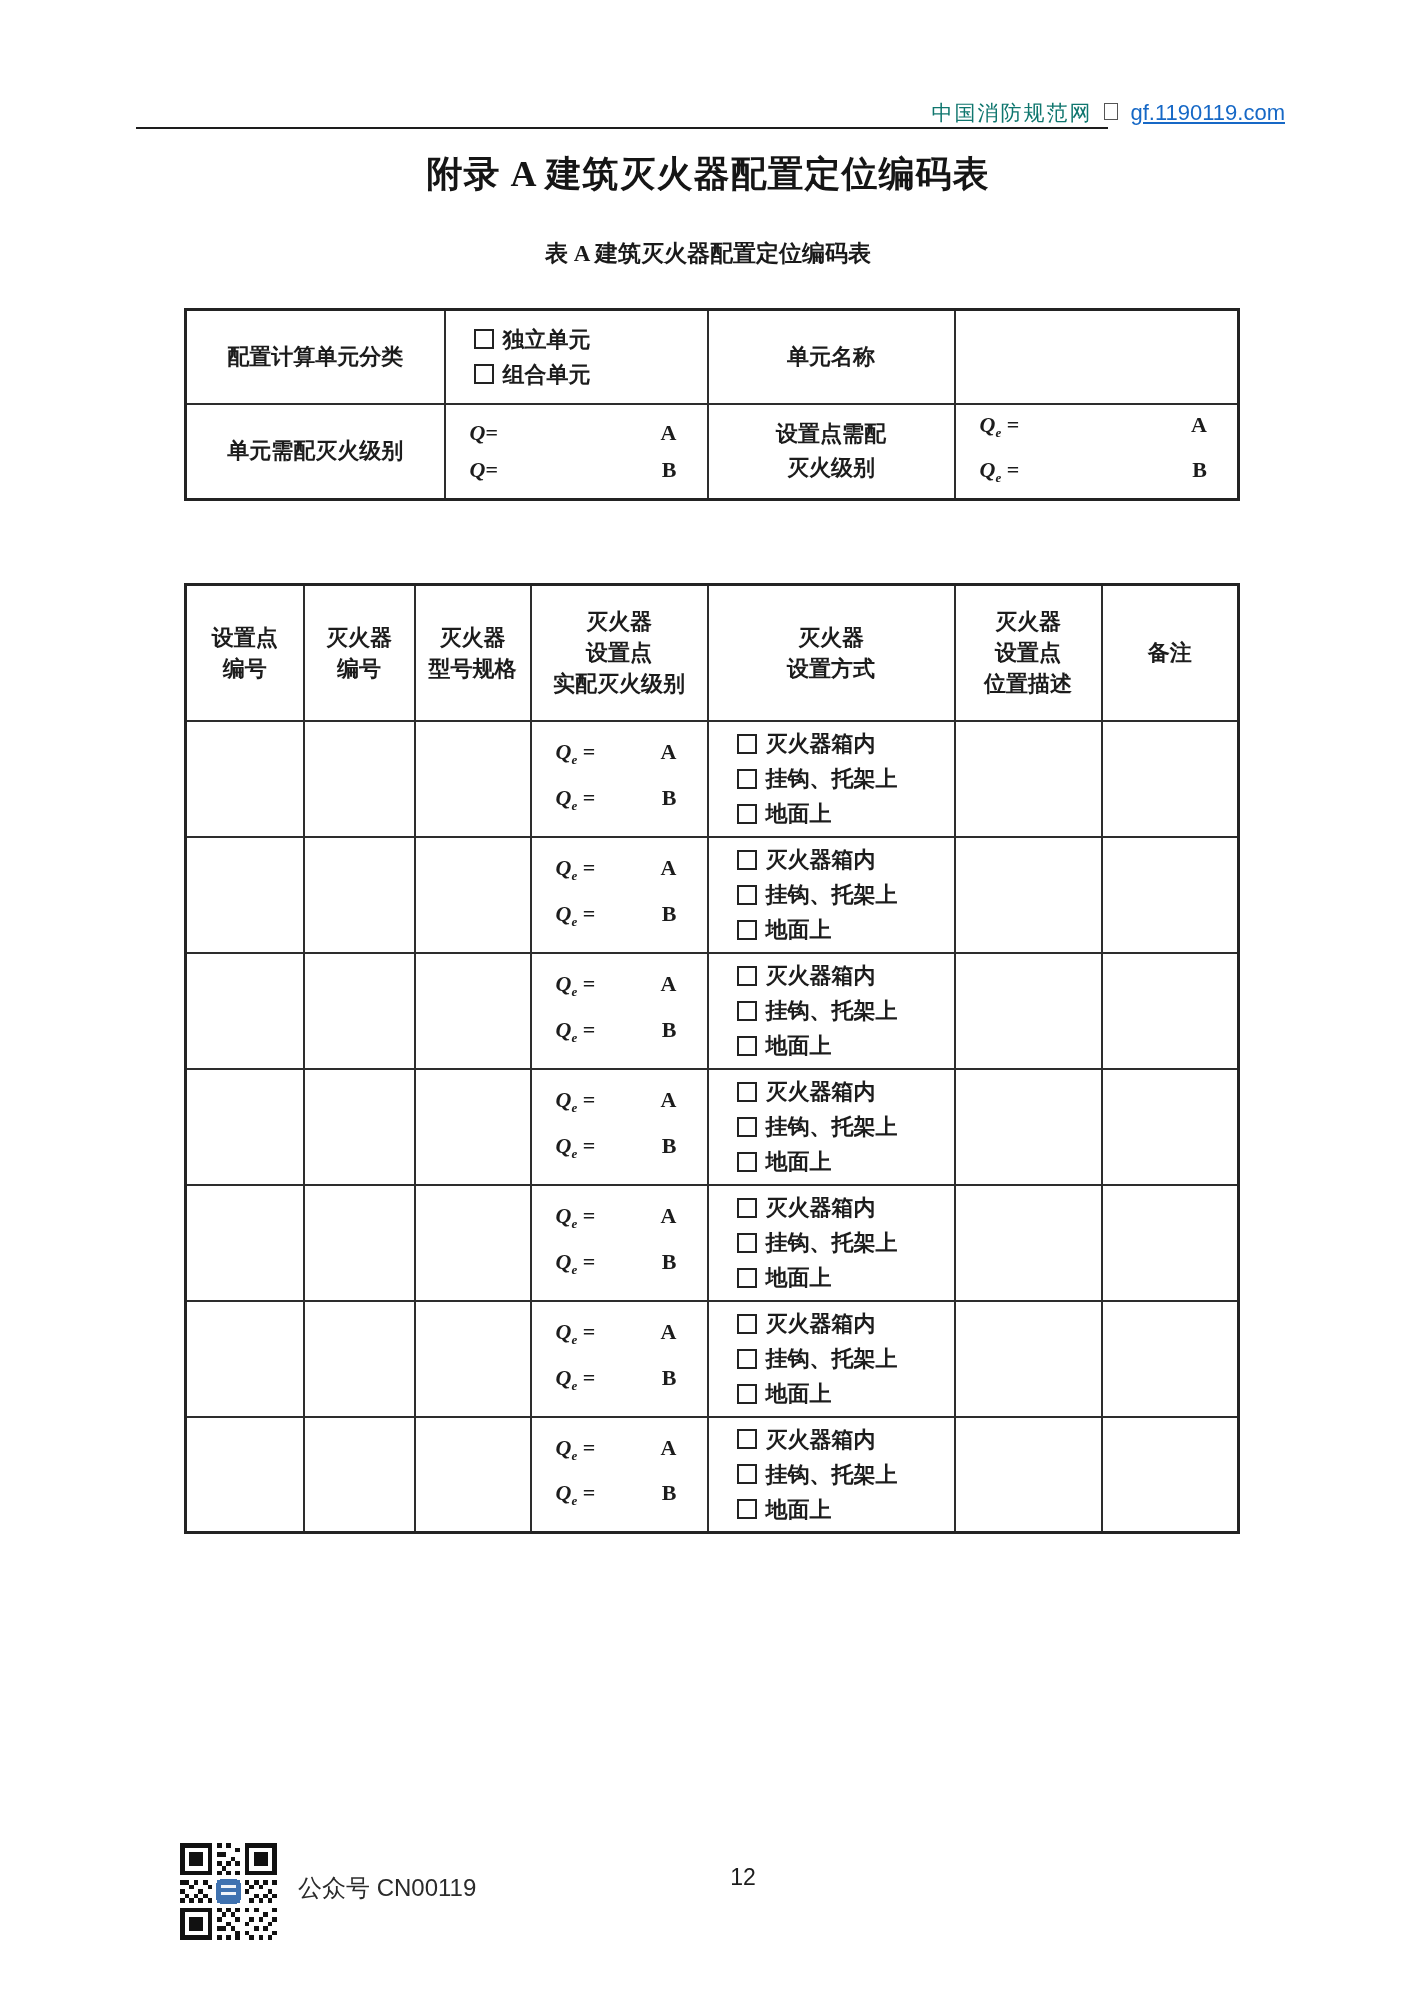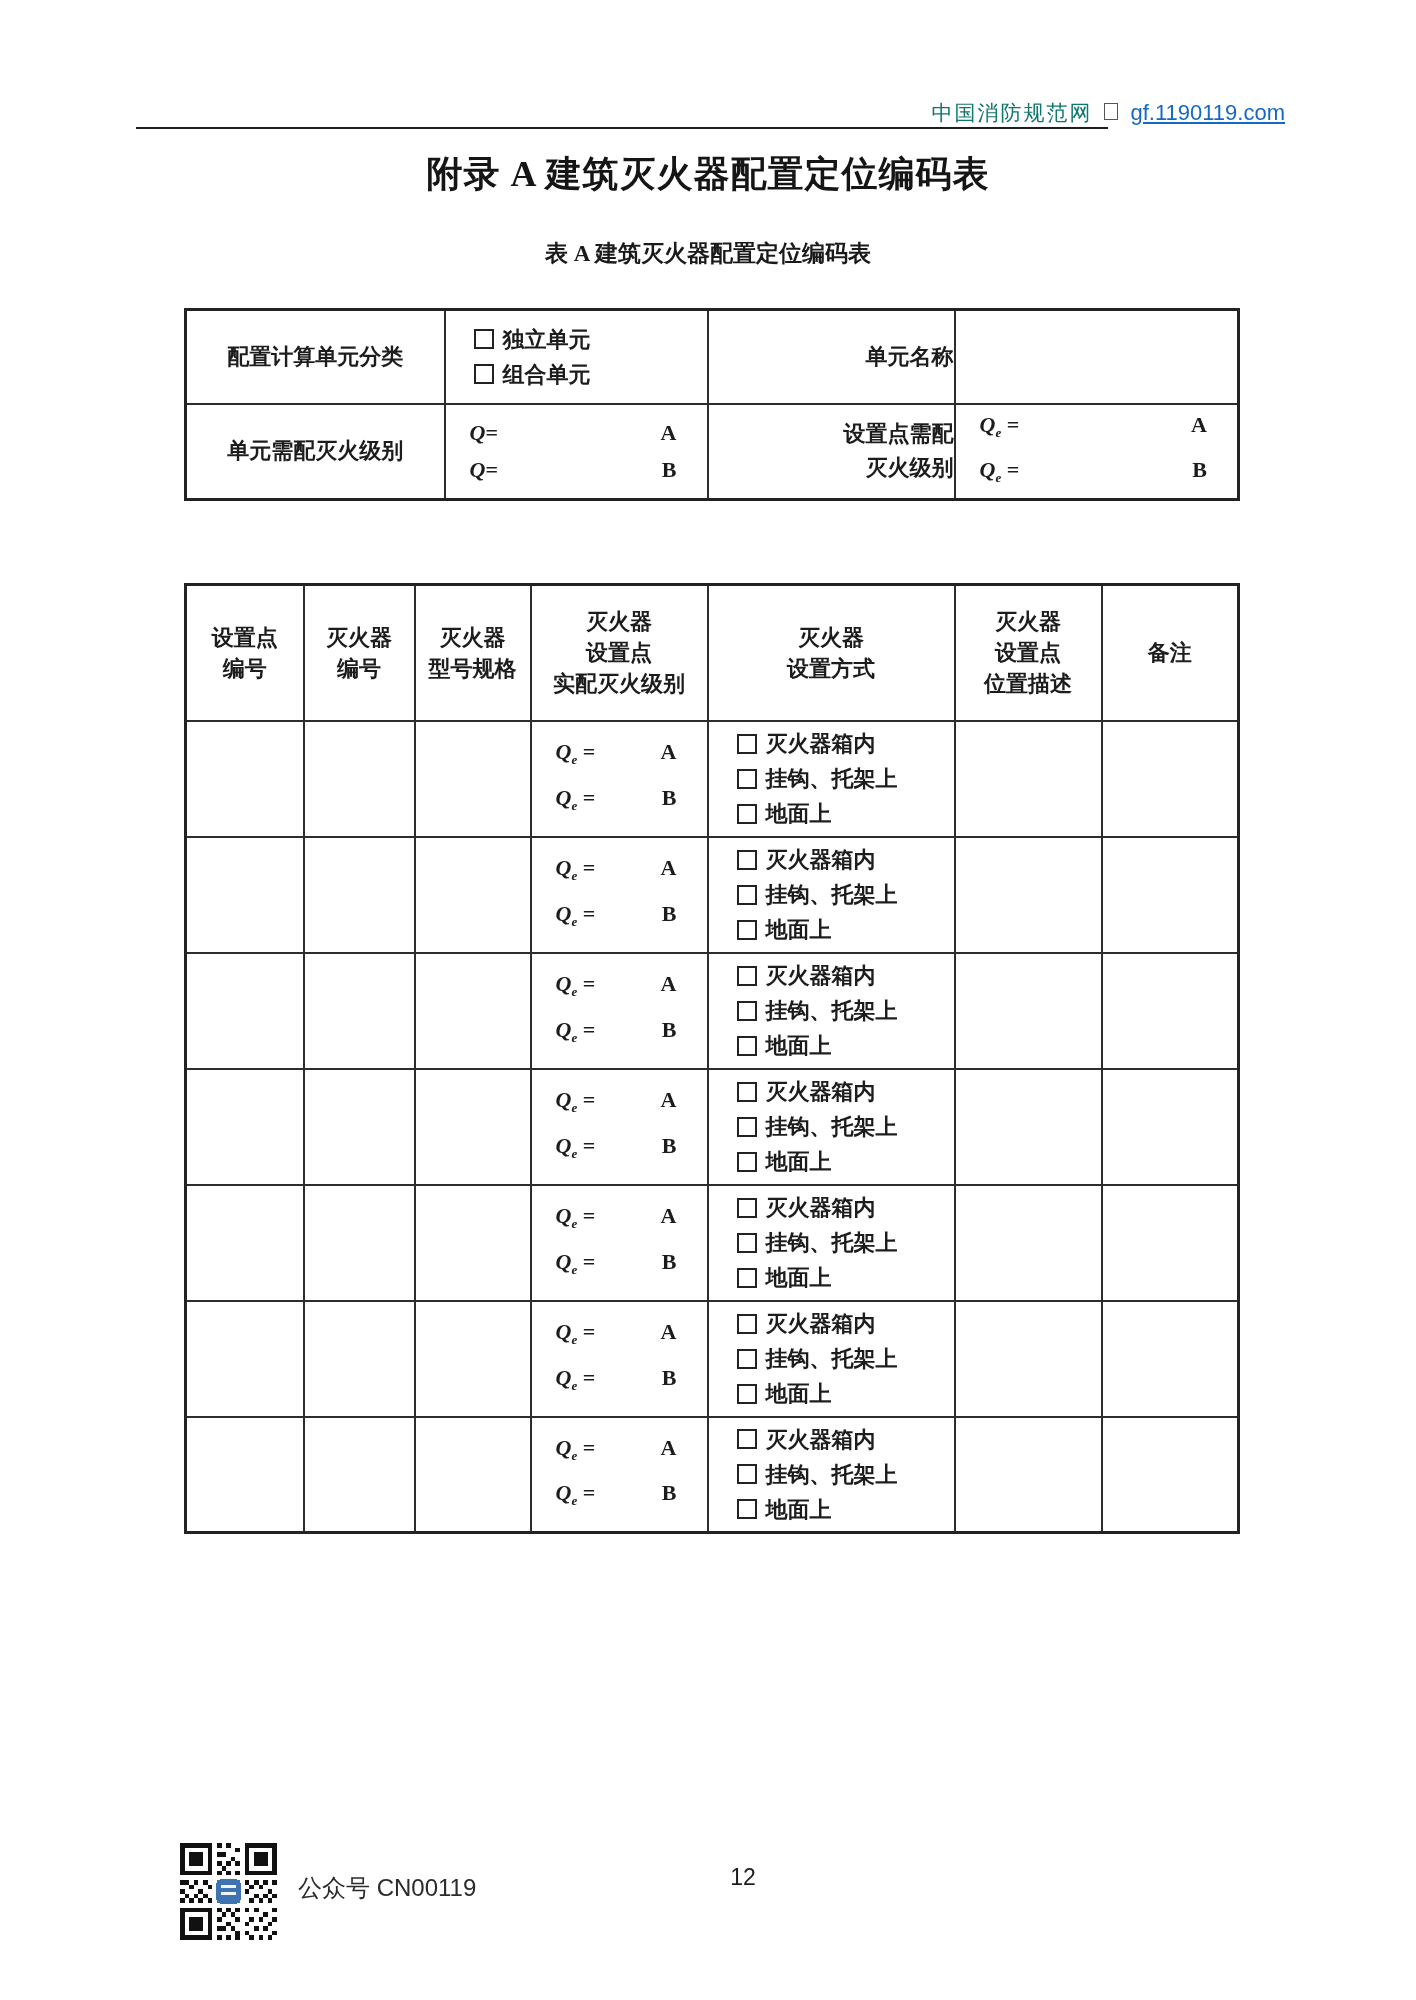--- a/index.html
+++ b/index.html
@@ -40,21 +40,21 @@
     position:absolute; left:184px; border-collapse:collapse; table-layout:fixed;
     border:3px solid #232323; background:#fff;
   }
   table.t1 { top:280px;margin-top:28px; }
   table.t2 { top:547px;margin-top:36px; }
   .doc-table td, .doc-table th {
     border:2px solid #2d2d2d; padding:0;
     font-size:22px; font-weight:600; color:#1c1c1c; vertical-align:middle;
   }
   .c-center { text-align:center; }
-  .c-left { text-align:right; padding-left:26px; }
+  .c-left { text-align:center; padding-left:26px; }
   .hline { line-height:31px; text-align:center; font-weight:600; }
   .optline { display:flex; align-items:center; padding-left:28px; line-height:35px; }
   .cb { display:inline-block; width:16px; height:16px; border:2px solid #222; margin-right:9px; flex:none; background:#fff; }
   .qline { display:flex; justify-content:space-between; align-items:baseline; padding:2px 30px 2px 24px; line-height:33px; }
   .math { font-style:italic; font-family:"Liberation Serif","DejaVu Serif",serif; }
   sub.msub { font-size:13px; font-style:italic; }
   sup.msup { font-size:13px; }
   .two-line { line-height:34px; }
   .sline { padding-left:24px; line-height:30px; }
   .unit-gap { margin-left:58px; }

